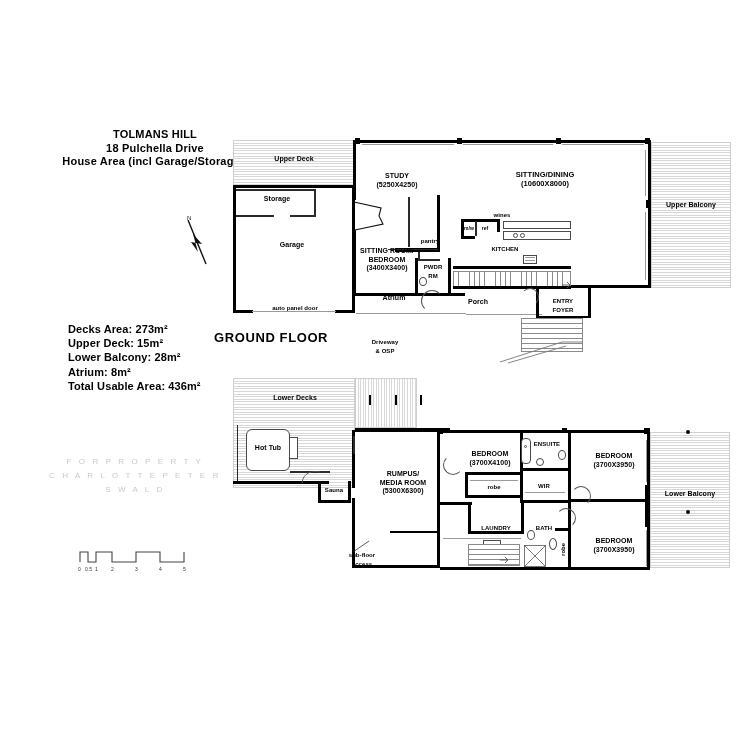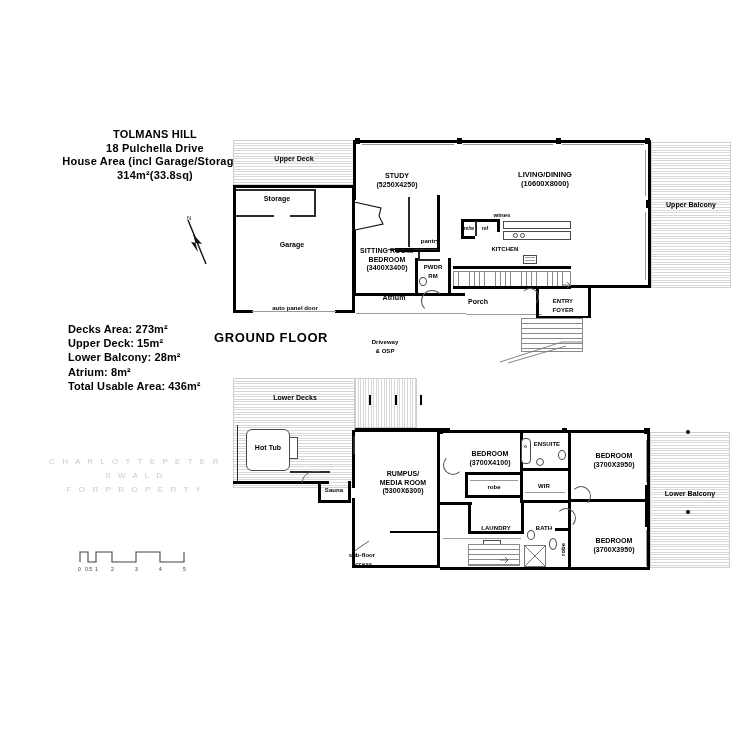--- a/index.html
+++ b/index.html
@@ -147,21 +147,20 @@
 </style>
 </head>
 <body>
 
 <div id="page">
 
   <div class="abs title-block">
     <div>TOLMANS HILL</div>
     <div>18 Pulchella Drive</div>
     <div>House Area (incl Garage/Storage):</div>
-    <div>314m²(33.8sq)</div>
   </div>
 
   <div class="abs areas-block">
     <div>
       <span>Decks Area:</span>
       <span>273m²</span>
     </div>
     <div>
       <span>Upper Deck:</span>
       <span>15m²</span>
@@ -174,22 +173,22 @@
       <span>Atrium:</span>
       <span>8m²</span>
     </div>
     <div>
       <span>Total Usable Area:</span>
       <span>436m²</span>
     </div>
   </div>
 
   <div class="abs watermark">
+    <div>F O R   P R O P E R T Y</div>
     <div>C H A R L O T T E   P E T E R S W A L D</div>
-    <div>F O R   P R O P E R T Y</div>
   </div>
 
   <div class="abs compass">
     <svg width="36" height="56" viewBox="0 0 36 56">
       <line x1="8" y1="8" x2="26" y2="52" stroke="#111" stroke-width="1.4"></line>
       <polygon points="13,22 22,32 11,30 18,40" fill="#111"></polygon>
       <text x="7" y="8" font-family="Liberation Sans, sans-serif" font-size="6" fill="#111">N</text>
     </svg>
   </div>
 
@@ -274,21 +273,21 @@
     <div class="abs rm small" style="left:416px;top:263px;width:34px;">PWDR
 RM</div>
     <div class="abs fixture-round" style="left:419px;top:277px;width:8px;height:9px;"></div>
 
     <div class="abs rm" style="left:370px;top:294px;width:48px;">Atrium</div>
     <div class="abs hair" style="left:356px;top:313px;width:110px;height:1px;"></div>
 
     <div class="abs rm small" style="left:355px;top:338px;width:60px;">Driveway
 &amp; OSP</div>
 
-    <div class="abs rm big" style="left:490px;top:171px;width:110px;">LIVING/DINING
+    <div class="abs rm big" style="left:490px;top:171px;width:110px;">SITTING/DINING
 (10600X8000)</div>
 
     <div class="abs rm small" style="left:482px;top:211px;width:40px;">wines</div>
     <div class="abs wall" style="left:497px;top:220px;width:3px;height:12px;"></div>
     <div class="abs wall" style="left:462px;top:219px;width:38px;height:3px;"></div>
     <div class="abs wall" style="left:461px;top:219px;width:3px;height:20px;"></div>
     <div class="abs wall" style="left:461px;top:236px;width:14px;height:3px;"></div>
     <div class="abs wall-thin" style="left:475px;top:221px;width:2px;height:15px;"></div>
     <div class="abs rm tiny" style="left:461px;top:224px;width:16px;">m/w</div>
     <div class="abs rm tiny" style="left:477px;top:224px;width:16px;">ref</div>

